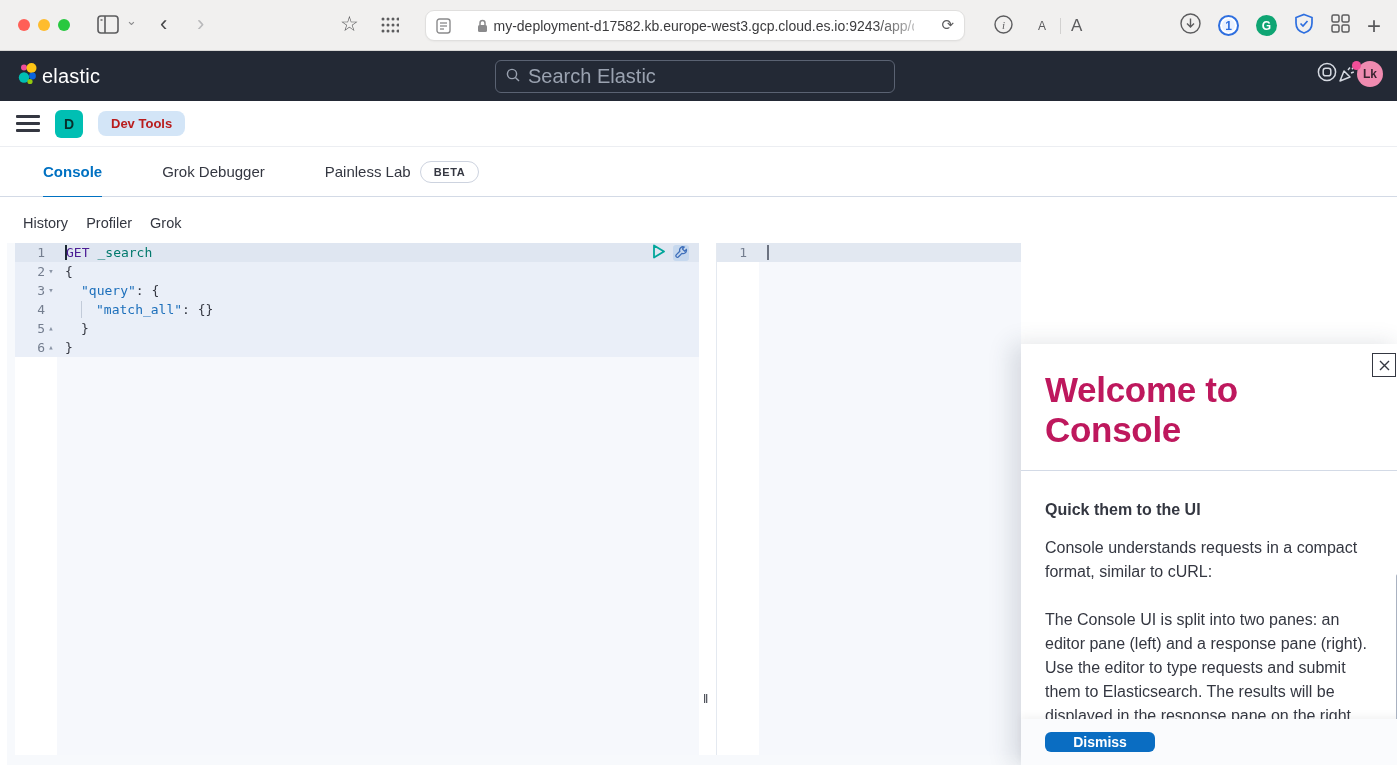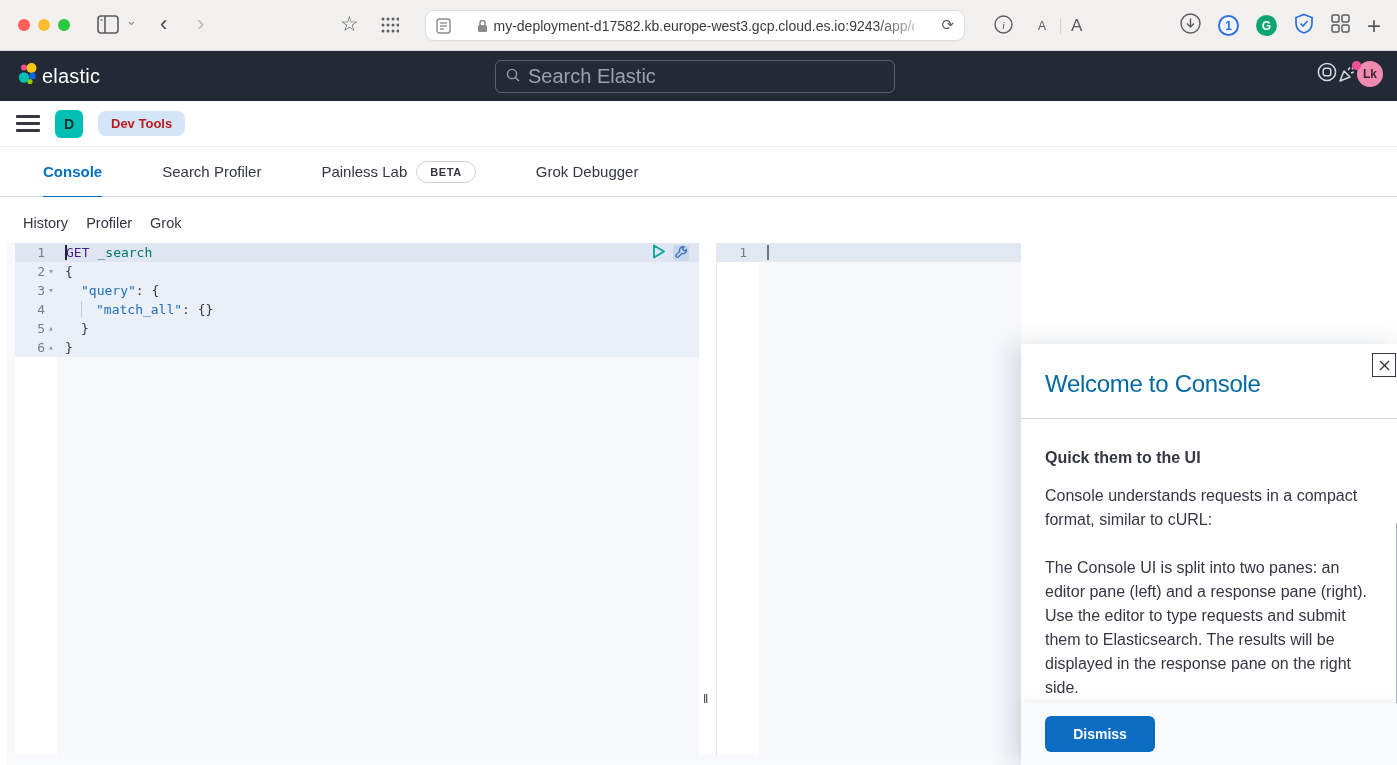--- a/index.html
+++ b/index.html
@@ -79,28 +79,28 @@
   
   .rpane { position:absolute; left:710px; top:46px; width:304px; bottom:10px; }
   .rpane .gut-col { position:absolute; left:0; top:0; width:42px; bottom:0; background:#fff; }
   .rpane .cnt-col { position:absolute; left:42px; right:0; top:0; bottom:0; background:#f6f8fc; }
   .rpane .ed-row.active { background:#e2e8f1; }
   .caret-idle { display:inline-block; width:2px; height:15px; background:#6b7280; }
 
   
   .flyout { position:absolute; top:147px; left:1014px; right:0; bottom:0; background:#fff; box-shadow:-10px 0 22px rgba(50,60,80,.15); display:flex; flex-direction:column; }
   .fly-hdr { position:relative; padding:26px 24px 20px; border-bottom:1px solid #d3dae6; }
-  .fly-title { font-size:24px; font-weight:normal; color:#0369a1; letter-spacing:-.3px; }
+  .fly-title { font-size:35px; font-weight:bold; color:#be185d; letter-spacing:-.3px; }
   .fly-close { position:absolute; top:9px; right:8px; width:24px; height:24px; background:#fff; border:1px solid #343741; display:flex; align-items:center; justify-content:center; cursor:pointer; }
   .fly-body { flex:1; padding:30px 24px 0; overflow:hidden; position:relative; color:#343741; }
   .fly-sub { font-size:16px; font-weight:bold; margin-bottom:17px; }
   .fly-p { font-size:16px; line-height:24px; margin-bottom:24px; }
   .fly-scroll { position:absolute; right:3px; top:103px; width:5px; height:196px; border-radius:3px; background:#a9b2c1; }
   .fly-foot { padding:13px 24px; background:#fafbfd; box-shadow:0 -3px 8px rgba(0,0,0,.05); }
-  .btn-primary { display:inline-flex; align-items:center; justify-content:center; min-width:110px; height:36px; background:#0a6dc2; color:#fff; border:none; border-radius:6px; font-size:14px; font-weight:bold; font-family:"Liberation Sans", sans-serif; cursor:pointer; }
+  .btn-primary { display:inline-flex; align-items:center; justify-content:center; min-width:110px; height:20px; background:#0a6dc2; color:#fff; border:none; border-radius:6px; font-size:14px; font-weight:bold; font-family:"Liberation Sans", sans-serif; cursor:pointer; }
 </style>
 </head>
 <body>
 
 <div class="chrome">
   <span class="tl red"></span>
   <span class="tl yel"></span>
   <span class="tl grn"></span>
 
   <span class="chrome-ic" style="left:97px; top:15px;">
@@ -239,26 +239,25 @@
       <i></i>
       <i></i>
       <i></i>
     </span>
   <span class="space-av">D</span>
   <span class="bc-pill">Dev Tools</span>
 </div>
 
 <div class="tabbar">
   <span class="tab active">Console</span>
-  <span class="tab">Search Profiler</span>
+  <span class="tab">Grok Debugger</span>
   <span class="tab">
       <span>Painless Lab</span>
       <span class="beta">BETA</span>
     </span>
-  <span class="tab">Grok Debugger</span>
 </div>
 
 <div class="work">
   <div class="menu-row">
     <span class="menu-item">History</span>
     <span class="menu-item">Profiler</span>
     <span class="menu-item">Grok</span>
   </div>
 
   <div class="strip" style="left:0; top:46px; width:8px; bottom:0;"></div>

